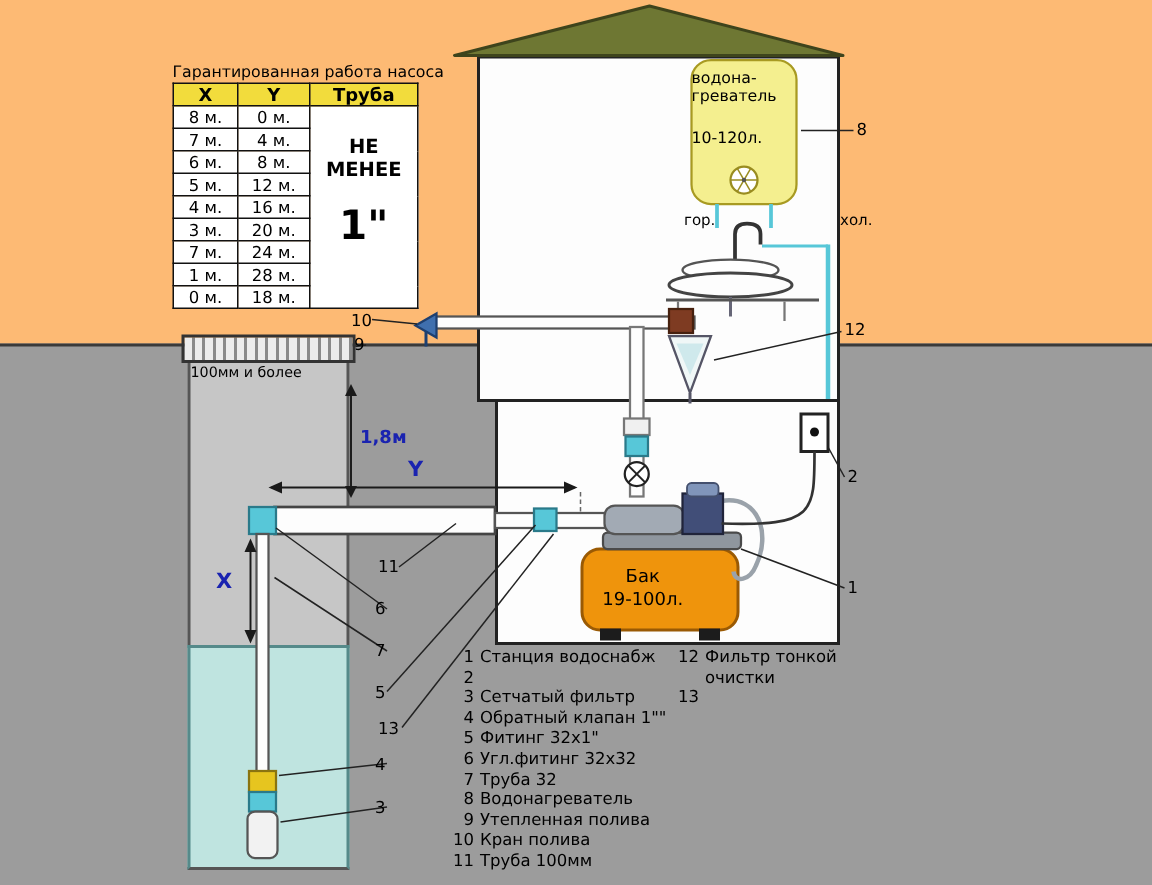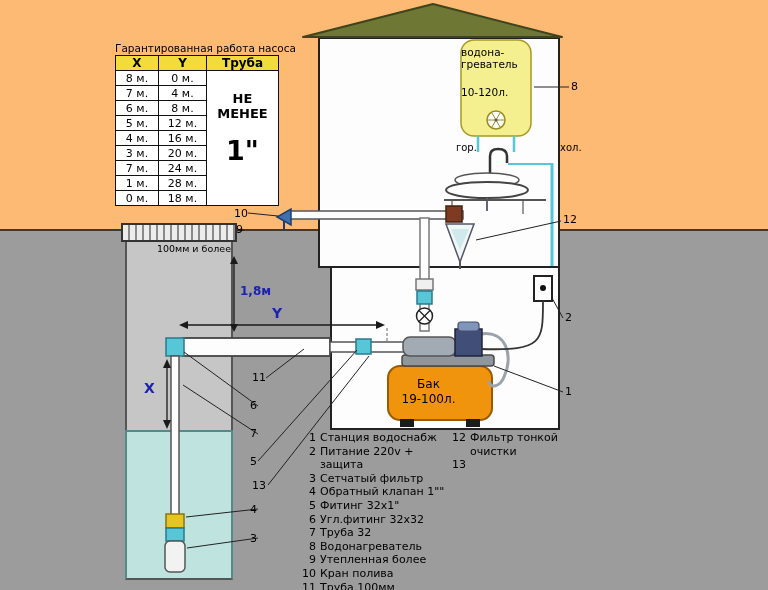--- a/index.html
+++ b/index.html
@@ -38,21 +38,21 @@
   .legend-left  { left: 302px; top: 431px; width: 150px; }
   .legend-right { left: 452px; top: 431px; width: 118px; }
   .li { display: flex; align-items: flex-start; }
   .li .n { flex: 0 0 18px; text-align: right; padding-right: 4px; }
   .li .t { flex: 1; }
 
   
   .co { position: absolute; font-size: 11px; }
   .dim-label { position: absolute; color: #1a23b0; font-weight: bold; font-size: 14px; }
   .depth-label { position: absolute; color: #1a23b0; font-weight: bold; font-size: 12px; }
-  .shaft-label { left: 127px; top: 243px; width: 104px; text-align: right; font-size: 9.5px; }
+  .shaft-label { left: 127px; top: 243px; width: 104px; text-align: left; font-size: 9.5px; }
   .sink-label { position: absolute; font-size: 10px; }
   .heater-text { left: 461px; top: 46px; width: 70px; text-align: left; font-size: 10.5px; line-height: 12px; }
   .heater-cap { margin-top: 16px; }
   .tank-text { left: 388px; top: 377px; width: 81px; text-align: center; font-size: 12px; line-height: 15px; }
 </style>
 </head>
 <body>
 
 <div class="canvas">
 
@@ -282,21 +282,20 @@
   <div class="co" style="left:250px; top:503px;">4</div>
   <div class="co" style="left:250px; top:532px;">3</div>
 
   <div class="abs legend legend-left">
     <div class="li">
         <span class="n">1</span>
         <span class="t">Станция водоснабж</span>
       </div>
     <div class="li">
         <span class="n">2</span>
-        <span class="t">Питание 220v + защита</span>
       </div>
     <div class="li">
         <span class="n">3</span>
         <span class="t">Сетчатый фильтр</span>
       </div>
     <div class="li">
         <span class="n">4</span>
         <span class="t">Обратный клапан 1""</span>
       </div>
     <div class="li">
@@ -310,21 +309,21 @@
     <div class="li">
         <span class="n">7</span>
         <span class="t">Труба 32</span>
       </div>
     <div class="li">
         <span class="n">8</span>
         <span class="t">Водонагреватель</span>
       </div>
     <div class="li">
         <span class="n">9</span>
-        <span class="t">Утепленная более</span>
+        <span class="t">Утепленная полива</span>
       </div>
     <div class="li">
         <span class="n">10</span>
         <span class="t">Кран полива</span>
       </div>
     <div class="li">
         <span class="n">11</span>
         <span class="t">Труба 100мм</span>
       </div>
   </div>

